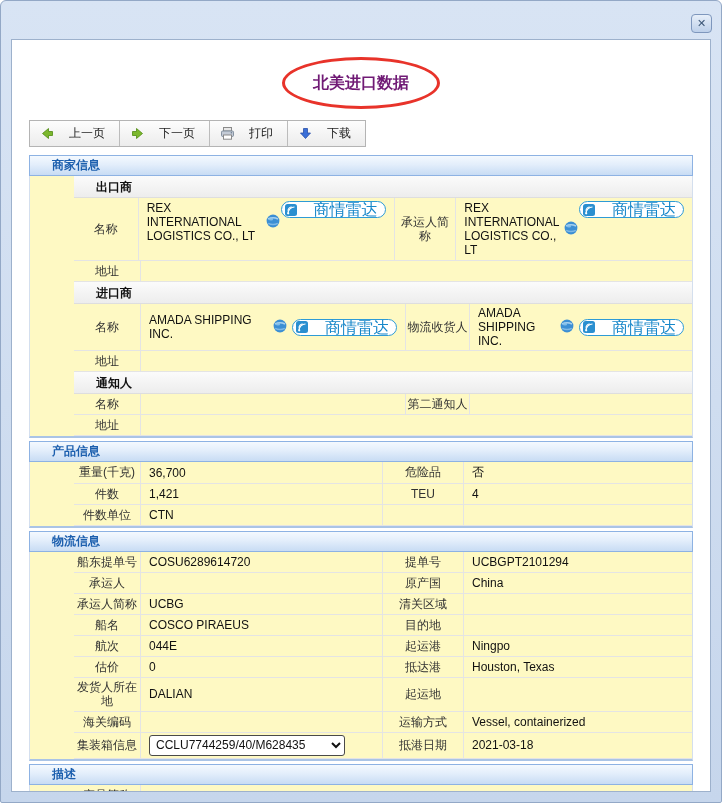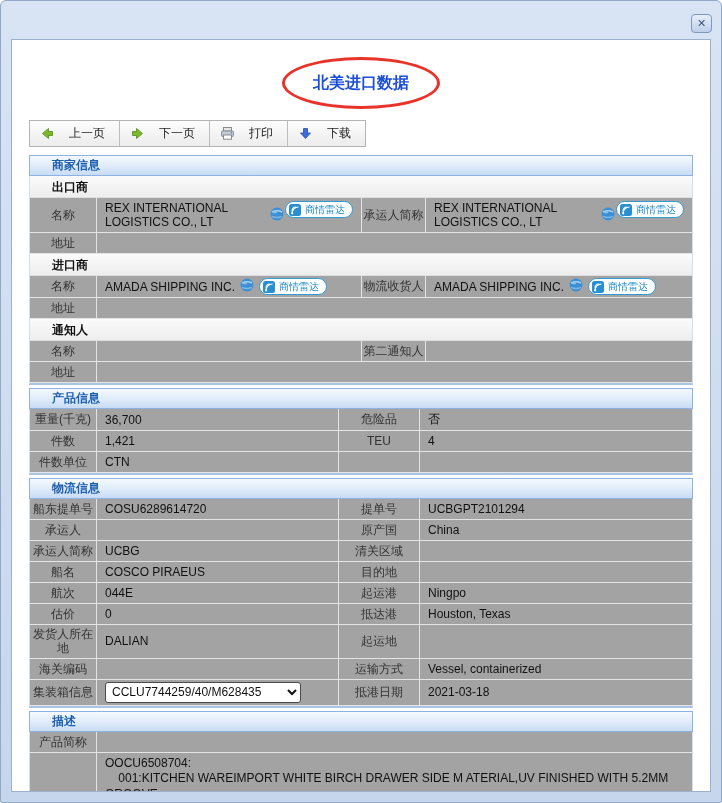--- a/index.html
+++ b/index.html
@@ -26,21 +26,21 @@
     display: flex; align-items: center; justify-content: center;
     cursor: pointer; line-height: 1;
   }
   .panel {
     position: absolute; left: 10px; right: 10px; top: 38px; bottom: 10px;
     background: #fff; border: 1px solid #9db1cc; overflow: hidden;
   }
   
   .title-wrap { position: relative; height: 62px; margin-top: 12px; text-align: center; }
   .page-title {
-    display: inline-block; font-size: 16px; font-weight: bold; color: #1d4ed8;
+    display: inline-block; font-size: 16px; font-weight: bold; color: #701a75;
     line-height: 62px; position: relative; z-index: 2;
   }
   .red-ellipse {
     position: absolute; left: 50%; top: 50%;
     width: 158px; height: 52px;
     transform: translate(-50%, -50%);
     border: 3px solid #e8332a; border-radius: 50%;
     z-index: 1;
   }
   
@@ -56,42 +56,42 @@
   .tb-icon { width: 15px; height: 15px; display: inline-block; }
   
   .sections { margin: 8px 17px 0 17px; }
   .section { margin-bottom: 3px; }
   .sec-header {
     background: linear-gradient(#f4f9fe 0%, #e3eefb 45%, #c8dcf4 100%);
     border: 1px solid #8db2e3;
     color: #1c5fae; font-size: 12px; font-weight: bold;
     padding: 3px 0 3px 22px; line-height: 13px;
   }
-  .sec-body { border-left: 1px solid #d4dfee; border-right: 1px solid #d4dfee; border-bottom: 2px solid #aac4e6; background: #a3a3a3; }
+  .sec-body { border-left: 1px solid #d4dfee; border-right: 1px solid #d4dfee; border-bottom: 2px solid #aac4e6; background: #fef9c3; padding-left: 44px; }
   .sub-header {
     font-size: 12px; font-weight: bold; color: #111;
     padding: 4px 0 3px 22px; line-height: 14px;
     background: linear-gradient(#fbfbfb, #ededed);
     border-bottom: 1px solid #dedede;
   }
   .row { display: flex; align-items: stretch; border-bottom: 1px solid #e4e4e4; font-size: 12px; min-height: 21px; }
   .cl { width: 67px; border-right: 1px solid #e4e4e4; display: flex; align-items: center; justify-content: center; text-align: center; color: #333; padding: 2px 1px; line-height: 1.2; }
   .cv { padding: 2px 8px; display: flex; align-items: center; color: #111; }
   .v1 { width: 242px; border-right: 1px solid #e4e4e4; }
   .l2 { width: 81px; border-right: 1px solid #e4e4e4; }
   .v2 { flex: 1; }
   .merchant .v1 { width: 265px; }
   .merchant .l2 { width: 64px; }
   .vwide { flex: 1; }
   .company-cell { flex-direction: row; align-items: flex-start; justify-content: center; gap: 1px; padding-top: 3px; padding-bottom: 3px; }
   .company-line { display: flex; align-items: center; gap: 5px; }
   .radar-badge {
-    display: inline-flex; align-items: center; gap: 4px;
+    display: inline-flex; align-items: center; gap: 17px;
     border: 1px solid #2e9bd6; border-radius: 9px;
-    padding: 1px 7px 1px 3px; color: #1787c9; font-size: 10px;
+    padding: 1px 7px 1px 3px; color: #1787c9; font-size: 16px;
     line-height: 13px; cursor: pointer; background: #fff; white-space: nowrap;
   }
   .globe { width: 14px; height: 14px; display: inline-block; cursor: pointer; }
   .desc-pre { white-space: pre-wrap; font-size: 12px; color: #111; line-height: 1.3; display: block; }
   .cv.block { display: block; padding-top: 3px; padding-bottom: 3px; }
   select.container-select {
     font-family: inherit; font-size: 12px; height: 21px; width: 196px;
     border: 1px solid #4a4a4a; border-radius: 3px; background: #fff; color: #111;
     padding: 0 2px;
   }

